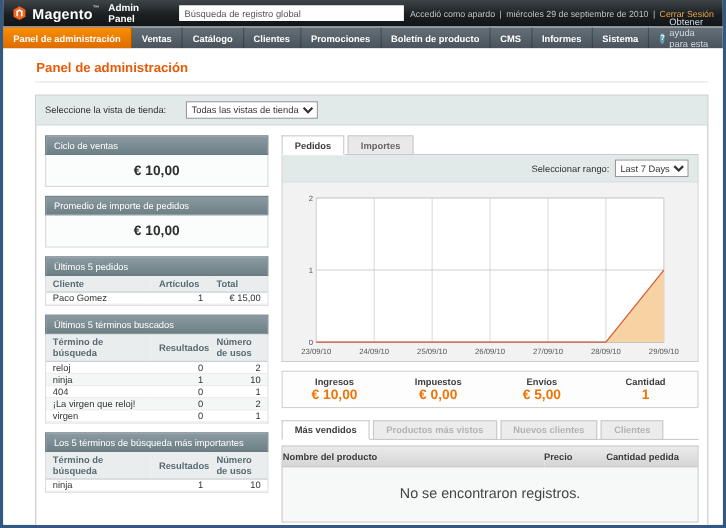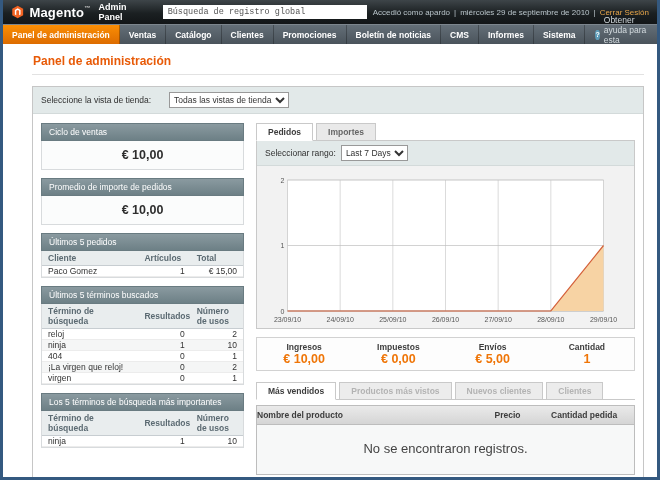--- a/index.html
+++ b/index.html
@@ -11,21 +11,21 @@
   
   .header { height:24px; flex:0 0 24px; background:linear-gradient(180deg,#3e4549 0%,#1b2022 55%,#121517 100%);
             display:flex; align-items:center; padding:0 8px; gap:6px; }
   .logo { display:flex; align-items:center; gap:5px; }
   .logo svg { width:14px; height:14px; display:block; }
   .logo-name { color:#fff; font-size:13px; font-weight:bold; letter-spacing:.2px; }
   .logo-tm { color:#ccc; font-size:6px; vertical-align:top; }
   .logo-sub { color:#fff; font-size:9px; font-weight:bold; margin-left:3px; }
   .header-spacer { flex:1; }
   .search-input { width:208px; height:14px; font-size:8.5px; color:#555; border:1px solid #fff; background:#fff;
-                  padding:0 4px; font-family:Liberation Mono, monospace; }
+                  padding:0 4px; font-family:Liberation Sans, sans-serif; }
   .header-info { color:#b9c4ca; font-size:8px; white-space:nowrap; display:flex; gap:4px; align-items:center; }
   .logout-link { color:#e8a64a; cursor:pointer; }
 
   
   .navbar { height:20px; flex:0 0 20px; background:linear-gradient(180deg,#646f78 0%,#4a535b 100%);
             border-top:1px solid #7c858d; display:flex; align-items:stretch; }
   .nav-item { color:#fff; font-size:8.5px; font-weight:bold; padding:0 9px; display:flex; align-items:center;
               border-right:1px solid rgba(0,0,0,.28); cursor:pointer; white-space:nowrap; }
   .nav-item.active { background:linear-gradient(180deg,#fb8e04 0%,#dd6c00 100%); }
   .nav-help { margin-left:auto; display:flex; align-items:center; gap:4px; padding:0 10px; color:#d3dade;
@@ -62,21 +62,21 @@
 
   
   .mainpanel { flex:1; min-width:0; }
   .tabbar { display:flex; align-items:flex-end; border-bottom:1px solid #c9c9c9; }
   .tab { font-size:8.5px; font-weight:bold; padding:3px 11px; margin-right:3px; margin-bottom:-1px;
          border:1px solid #c9c9c9; cursor:pointer; background:#e9e9e9; color:#666; }
   .tab.active { background:#fff; border-bottom-color:#fff; color:#3c3c3c; }
   .tab.disabled { color:#b3b3b3; background:#ececec; }
   .report-box { border:1px solid #c9c9c9; border-top:none; }
   .range-bar { background:#e2e9e9; border-bottom:1px solid #d3dada; padding:4px 8px; display:flex;
-               align-items:center; gap:5px; font-size:8.5px; color:#2f2f2f; }
+               justify-content:flex-end; align-items:center; gap:5px; font-size:8.5px; color:#2f2f2f; }
   .chart-wrap { background:#f2f2f2; padding:8px 6px 2px; }
   .chart-wrap svg { display:block; width:100%; }
 
   .totals { margin-top:8px; border:1px solid #d2d2d2; background:#fdfdfd; display:flex; padding:4px 0; }
   .total-cell { flex:1; text-align:center; }
   .t-label { font-size:8.5px; font-weight:bold; color:#3d3d3d; }
   .t-value { font-size:12.5px; font-weight:bold; color:#ef7507; }
 
   .bottom-tabs { margin-top:11px; }
   .products-box { margin-top:5px; border:1px solid #bdbdbd; }
@@ -112,21 +112,21 @@
     </div>
   </div>
 
   <div class="navbar">
     <div style="display:flex">
         <div class="nav-item active">Panel de administración</div>
         <div class="nav-item">Ventas</div>
         <div class="nav-item">Catálogo</div>
         <div class="nav-item">Clientes</div>
         <div class="nav-item">Promociones</div>
-        <div class="nav-item">Boletín de noticias</div>
+        <div class="nav-item">Boletín de producto</div>
         <div class="nav-item">CMS</div>
         <div class="nav-item">Informes</div>
         <div class="nav-item">Sistema</div>
       </div>
     <div class="nav-help">
       <span class="help-icon">?</span>
       <span>Obtener ayuda para esta página</span>
     </div>
   </div>
 

